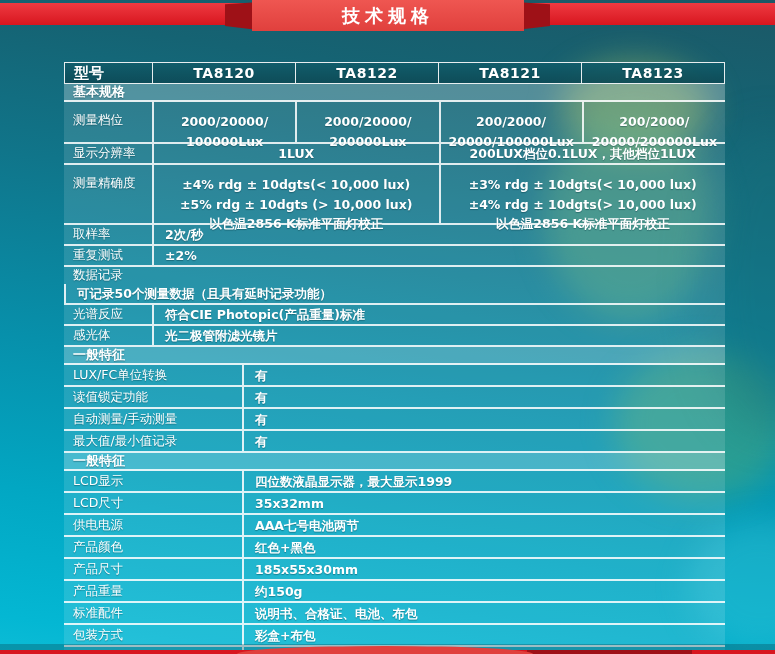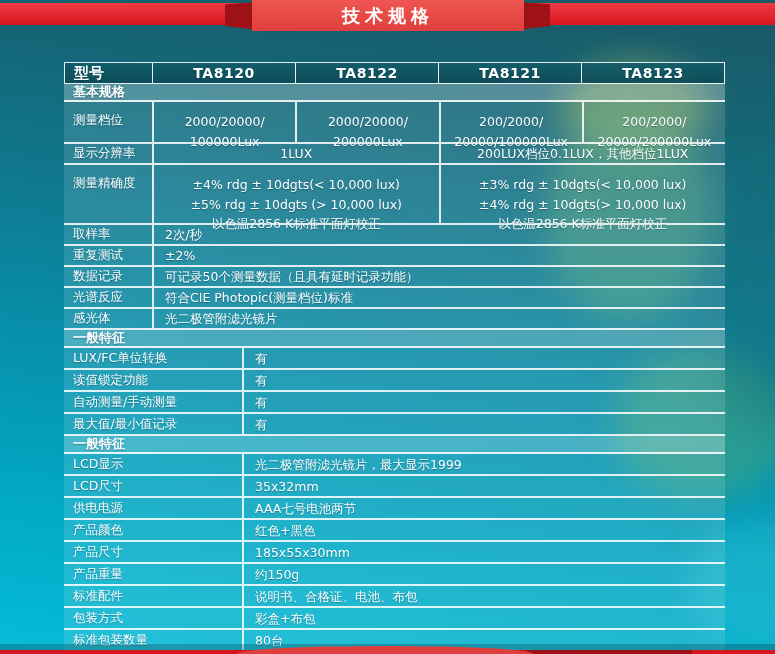--- a/index.html
+++ b/index.html
@@ -52,21 +52,21 @@
     background:rgba(255,255,255,0.12);}
   .cell{display:flex;flex-direction:column;justify-content:center;box-sizing:border-box;}
   .cell.label{width:88px;flex:none;padding-left:9px;}
   .row.wide .cell.label{width:178px;}
   .cell.val{flex:1 1 0;border-left:2px solid rgba(255,255,255,0.85);align-items:center;text-align:center;}
   .cell.val.span2{flex:2 2 0;}
   .cell.val.span4{flex:4 4 0;}
   .cell.val.left{align-items:flex-start;text-align:left;padding-left:11px;}
   .row.top .cell{justify-content:flex-start;padding-top:10px;}
   .row.top .ln{line-height:19.5px;}
-  .ln{line-height:19px;}
+  .ln{line-height:19px;font-weight:bold;}
 </style>
 </head>
 <body>
 
 <div class="blob b1"></div>
 <div class="blob b2"></div>
 <div class="blob b3"></div>
 <div class="blob b4"></div>
 <div class="blob b5"></div>
 
@@ -134,30 +134,30 @@
         <div class="cell val span4 left">
           <div class="ln">2次/秒</div>
         </div>
       </div>
       <div class="row" style="height: 21px;">
         <div class="cell label">重复测试</div>
         <div class="cell val span4 left">
           <div class="ln">±2%</div>
         </div>
       </div>
-      <div class="row" style="height: 21px;">
+      <div class="row" style="height: 38px; flex-direction: column;">
         <div class="cell label">数据记录</div>
         <div class="cell val span4 left">
           <div class="ln">可记录50个测量数据（且具有延时记录功能）</div>
         </div>
       </div>
       <div class="row" style="height: 21px;">
         <div class="cell label">光谱反应</div>
         <div class="cell val span4 left">
-          <div class="ln">符合CIE Photopic(测量档位)标准</div>
+          <div class="ln">符合CIE Photopic(产品重量)标准</div>
         </div>
       </div>
       <div class="row" style="height: 21px;">
         <div class="cell label">感光体</div>
         <div class="cell val span4 left">
           <div class="ln">光二极管附滤光镜片</div>
         </div>
       </div>
       <div class="section-bar">一般特征</div>
       <div class="row wide" style="height: 22px;">
@@ -181,21 +181,21 @@
       <div class="row wide" style="height: 22px;">
         <div class="cell label">最大值/最小值记录</div>
         <div class="cell val span4 left">
           <div class="ln">有</div>
         </div>
       </div>
       <div class="section-bar">一般特征</div>
       <div class="row wide" style="height: 22px;">
         <div class="cell label">LCD显示</div>
         <div class="cell val span4 left">
-          <div class="ln">光二极管附滤光镜片，最大显示1999</div>
+          <div class="ln">四位数液晶显示器，最大显示1999</div>
         </div>
       </div>
       <div class="row wide" style="height: 22px;">
         <div class="cell label">LCD尺寸</div>
         <div class="cell val span4 left">
           <div class="ln">35x32mm</div>
         </div>
       </div>
       <div class="row wide" style="height: 22px;">
         <div class="cell label">供电电源</div>

